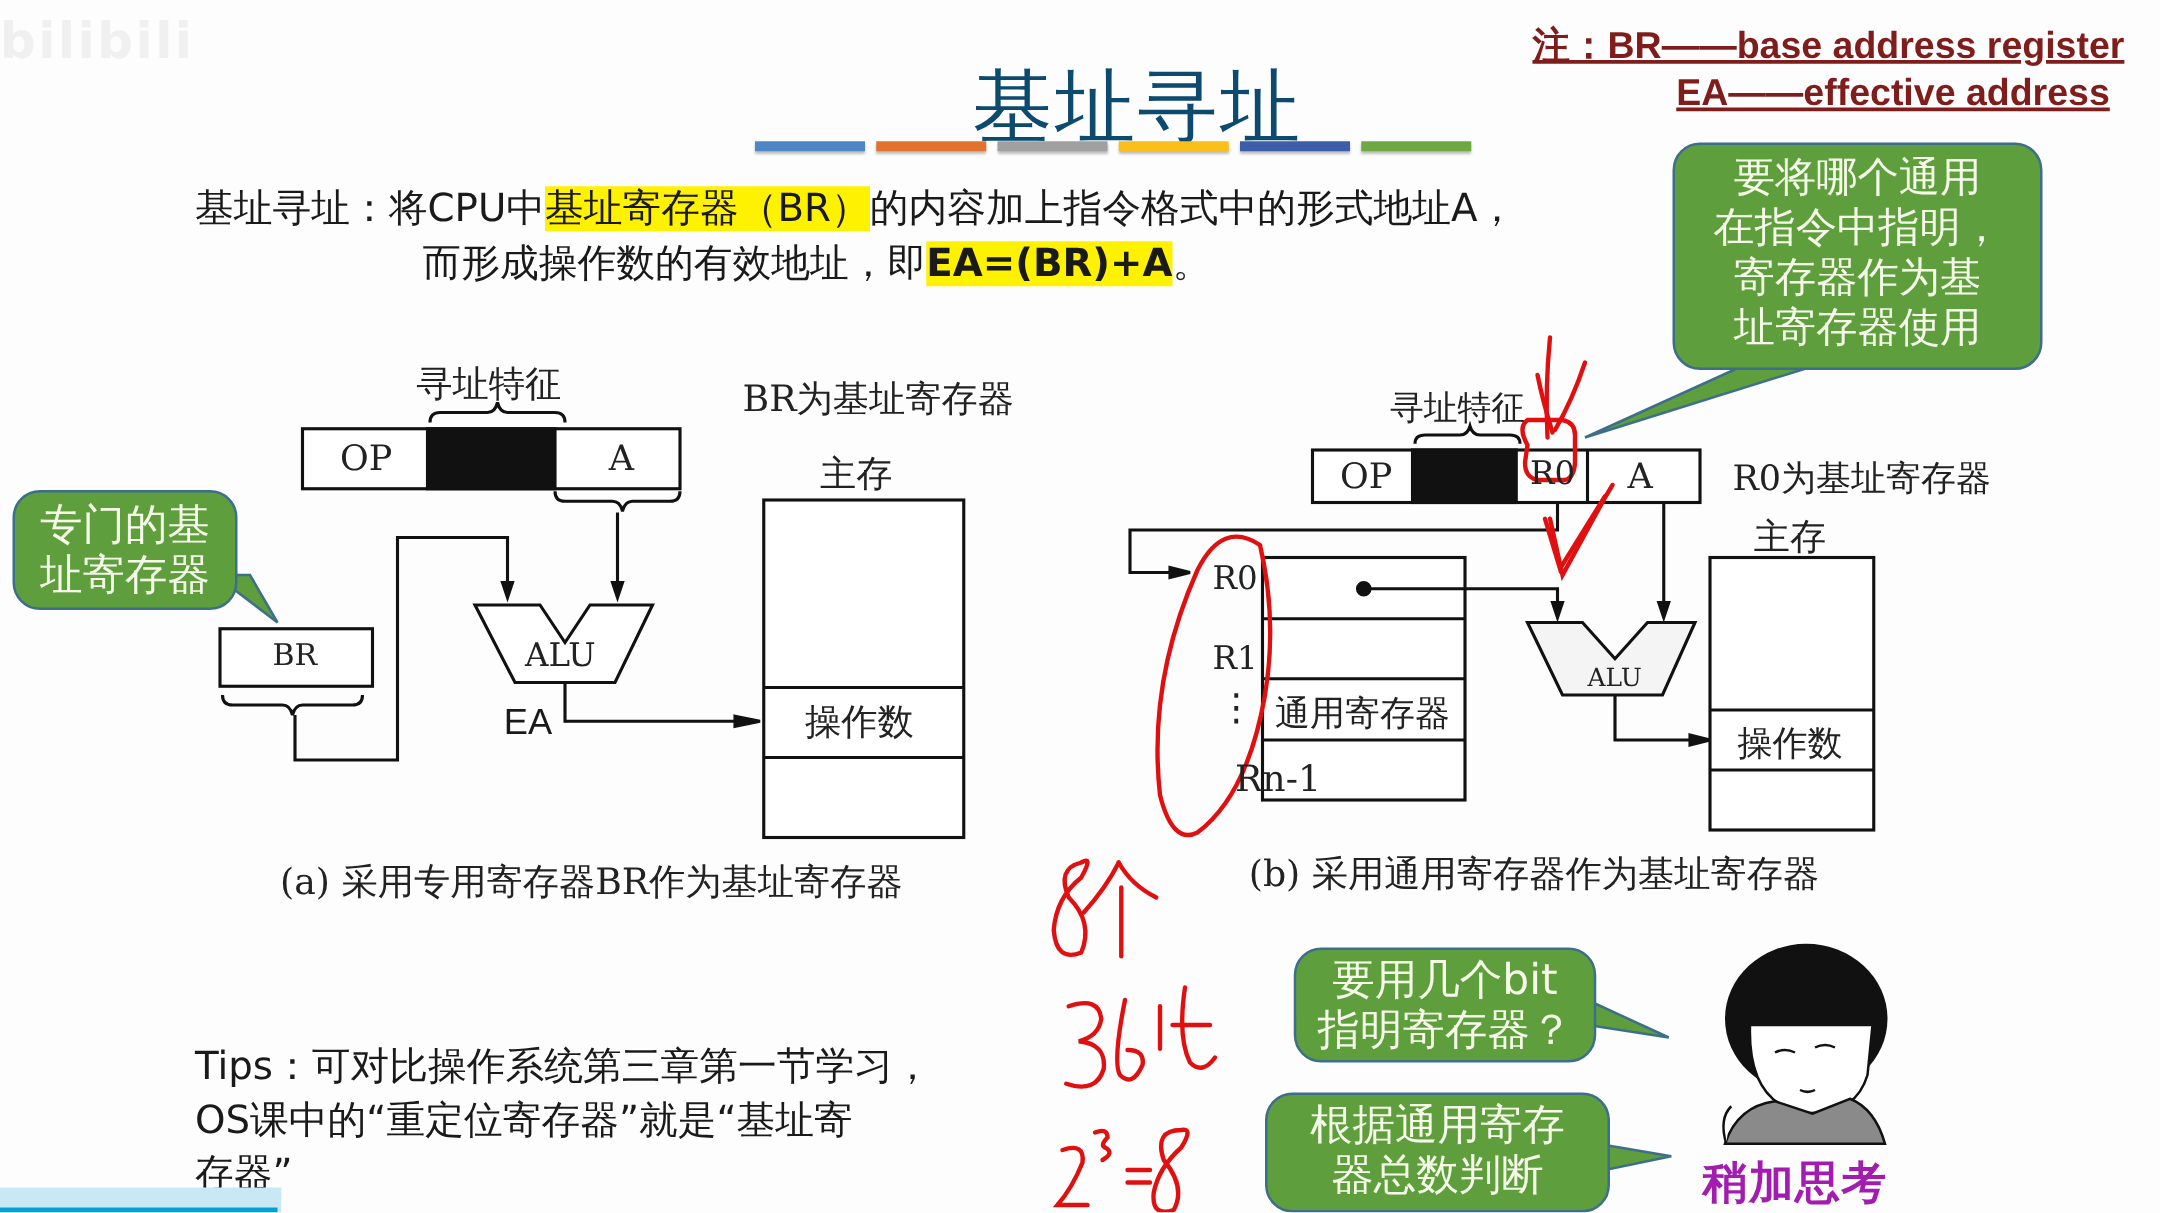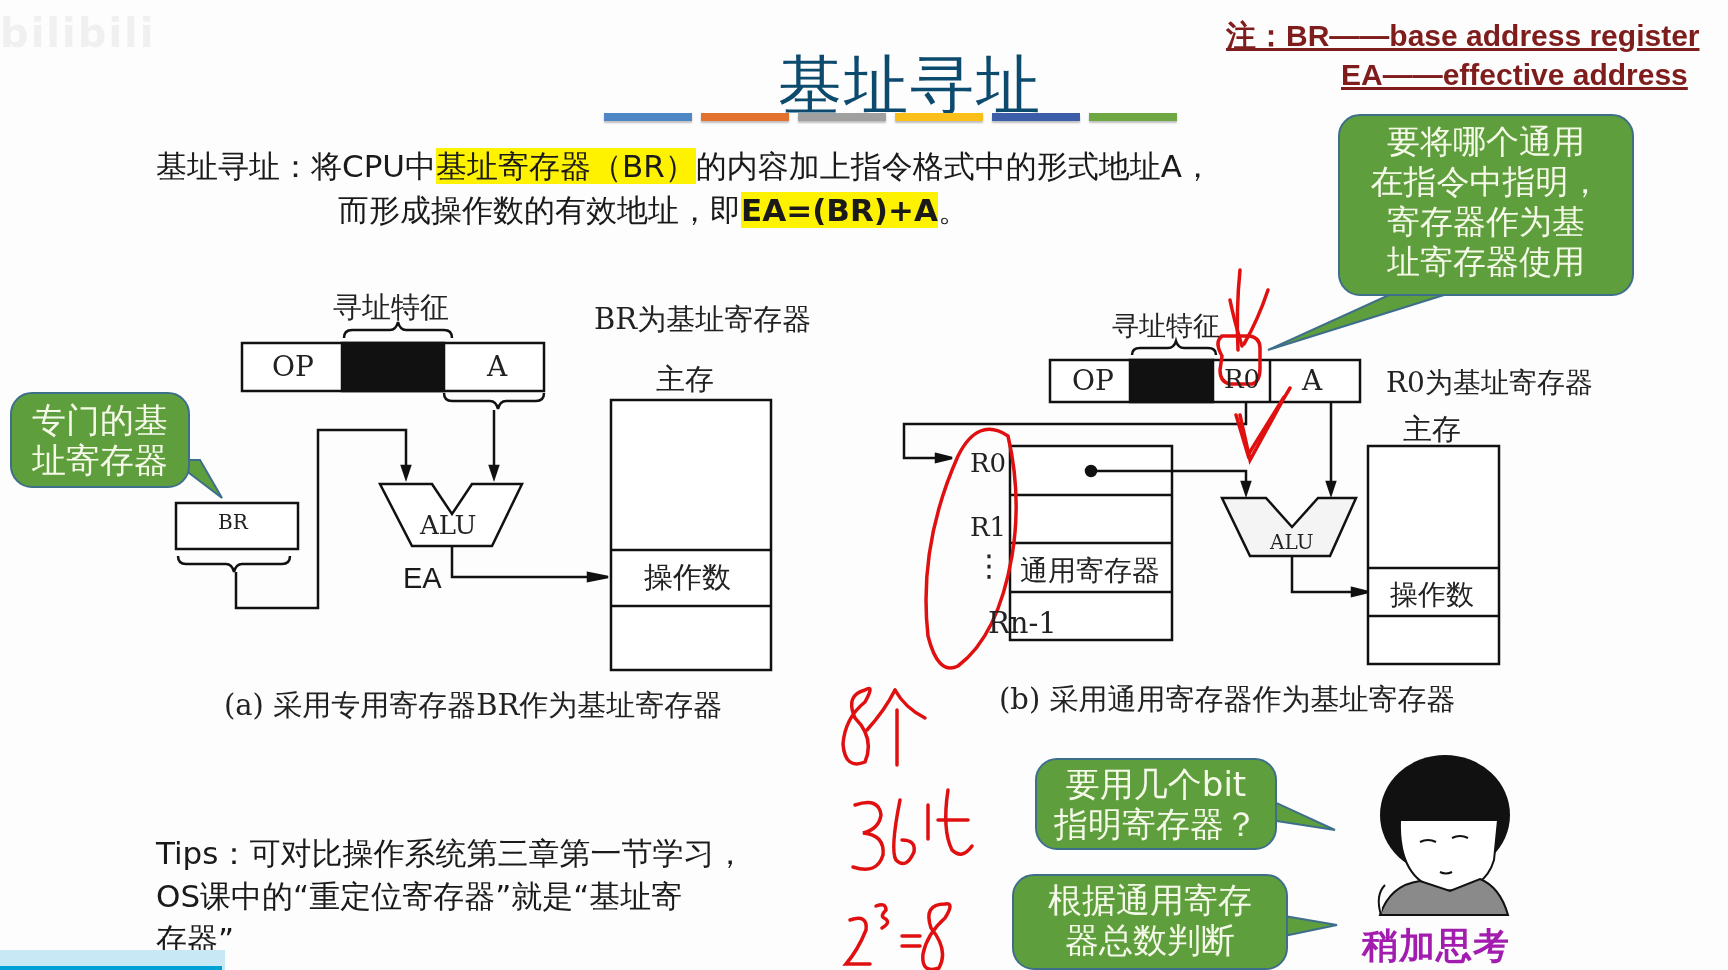--- a/index.html
+++ b/index.html
@@ -124,21 +124,21 @@
     <path d="M1420 842 q8 -4 16 0 M1452 838 q8 -4 16 0" stroke="#111" stroke-width="2" fill="none"></path>
     <path d="M1440 872 q6 3 12 0" stroke="#111" stroke-width="2" fill="none"></path>
     <path d="M1380 915 q10 -30 40 -34 l30 10 l30 -12 q20 8 28 36 z" fill="#8a8a8a" stroke="#111" stroke-width="2"></path>
     <path d="M1385 885 q-10 10 -4 30" stroke="#111" stroke-width="2" fill="#fff"></path>
   </g>
 </svg>
 
 <div class="abs diagram-text" style="left:333px;top:288px;font-size:29px;">寻址特征</div>
 <div class="abs diagram-text" style="left:272px;top:350px;font-size:28px;">OP</div>
 <div class="abs diagram-text" style="left:487px;top:350px;font-size:28px;">A</div>
-<div class="abs diagram-text" style="left:218px;top:510px;font-size:20px;">BR</div>
+<div class="abs diagram-text" style="left:218px;top:510px;font-size:24px;">BR</div>
 <div class="abs diagram-text" style="left:420px;top:510px;font-size:26px;">ALU</div>
 <div class="abs" style="left:403px;top:562px;font-size:29px;font-weight:normal;font-family:'Liberation Sans',sans-serif;">EA</div>
 <div class="abs diagram-text" style="left:594px;top:300px;font-size:29px;">BR为基址寄存器</div>
 <div class="abs diagram-text" style="left:656px;top:360px;font-size:29px;">主存</div>
 <div class="abs diagram-text" style="left:644px;top:558px;font-size:29px;">操作数</div>
 <div class="abs diagram-text caption" style="left:224px;top:686px;">(a) 采用专用寄存器BR作为基址寄存器</div>
 
 <div class="abs diagram-text" style="left:1112px;top:308px;font-size:27px;">寻址特征</div>
 <div class="abs diagram-text" style="left:1072px;top:364px;font-size:28px;">OP</div>
 <div class="abs diagram-text" style="left:1224px;top:364px;font-size:26px;">R0</div>

